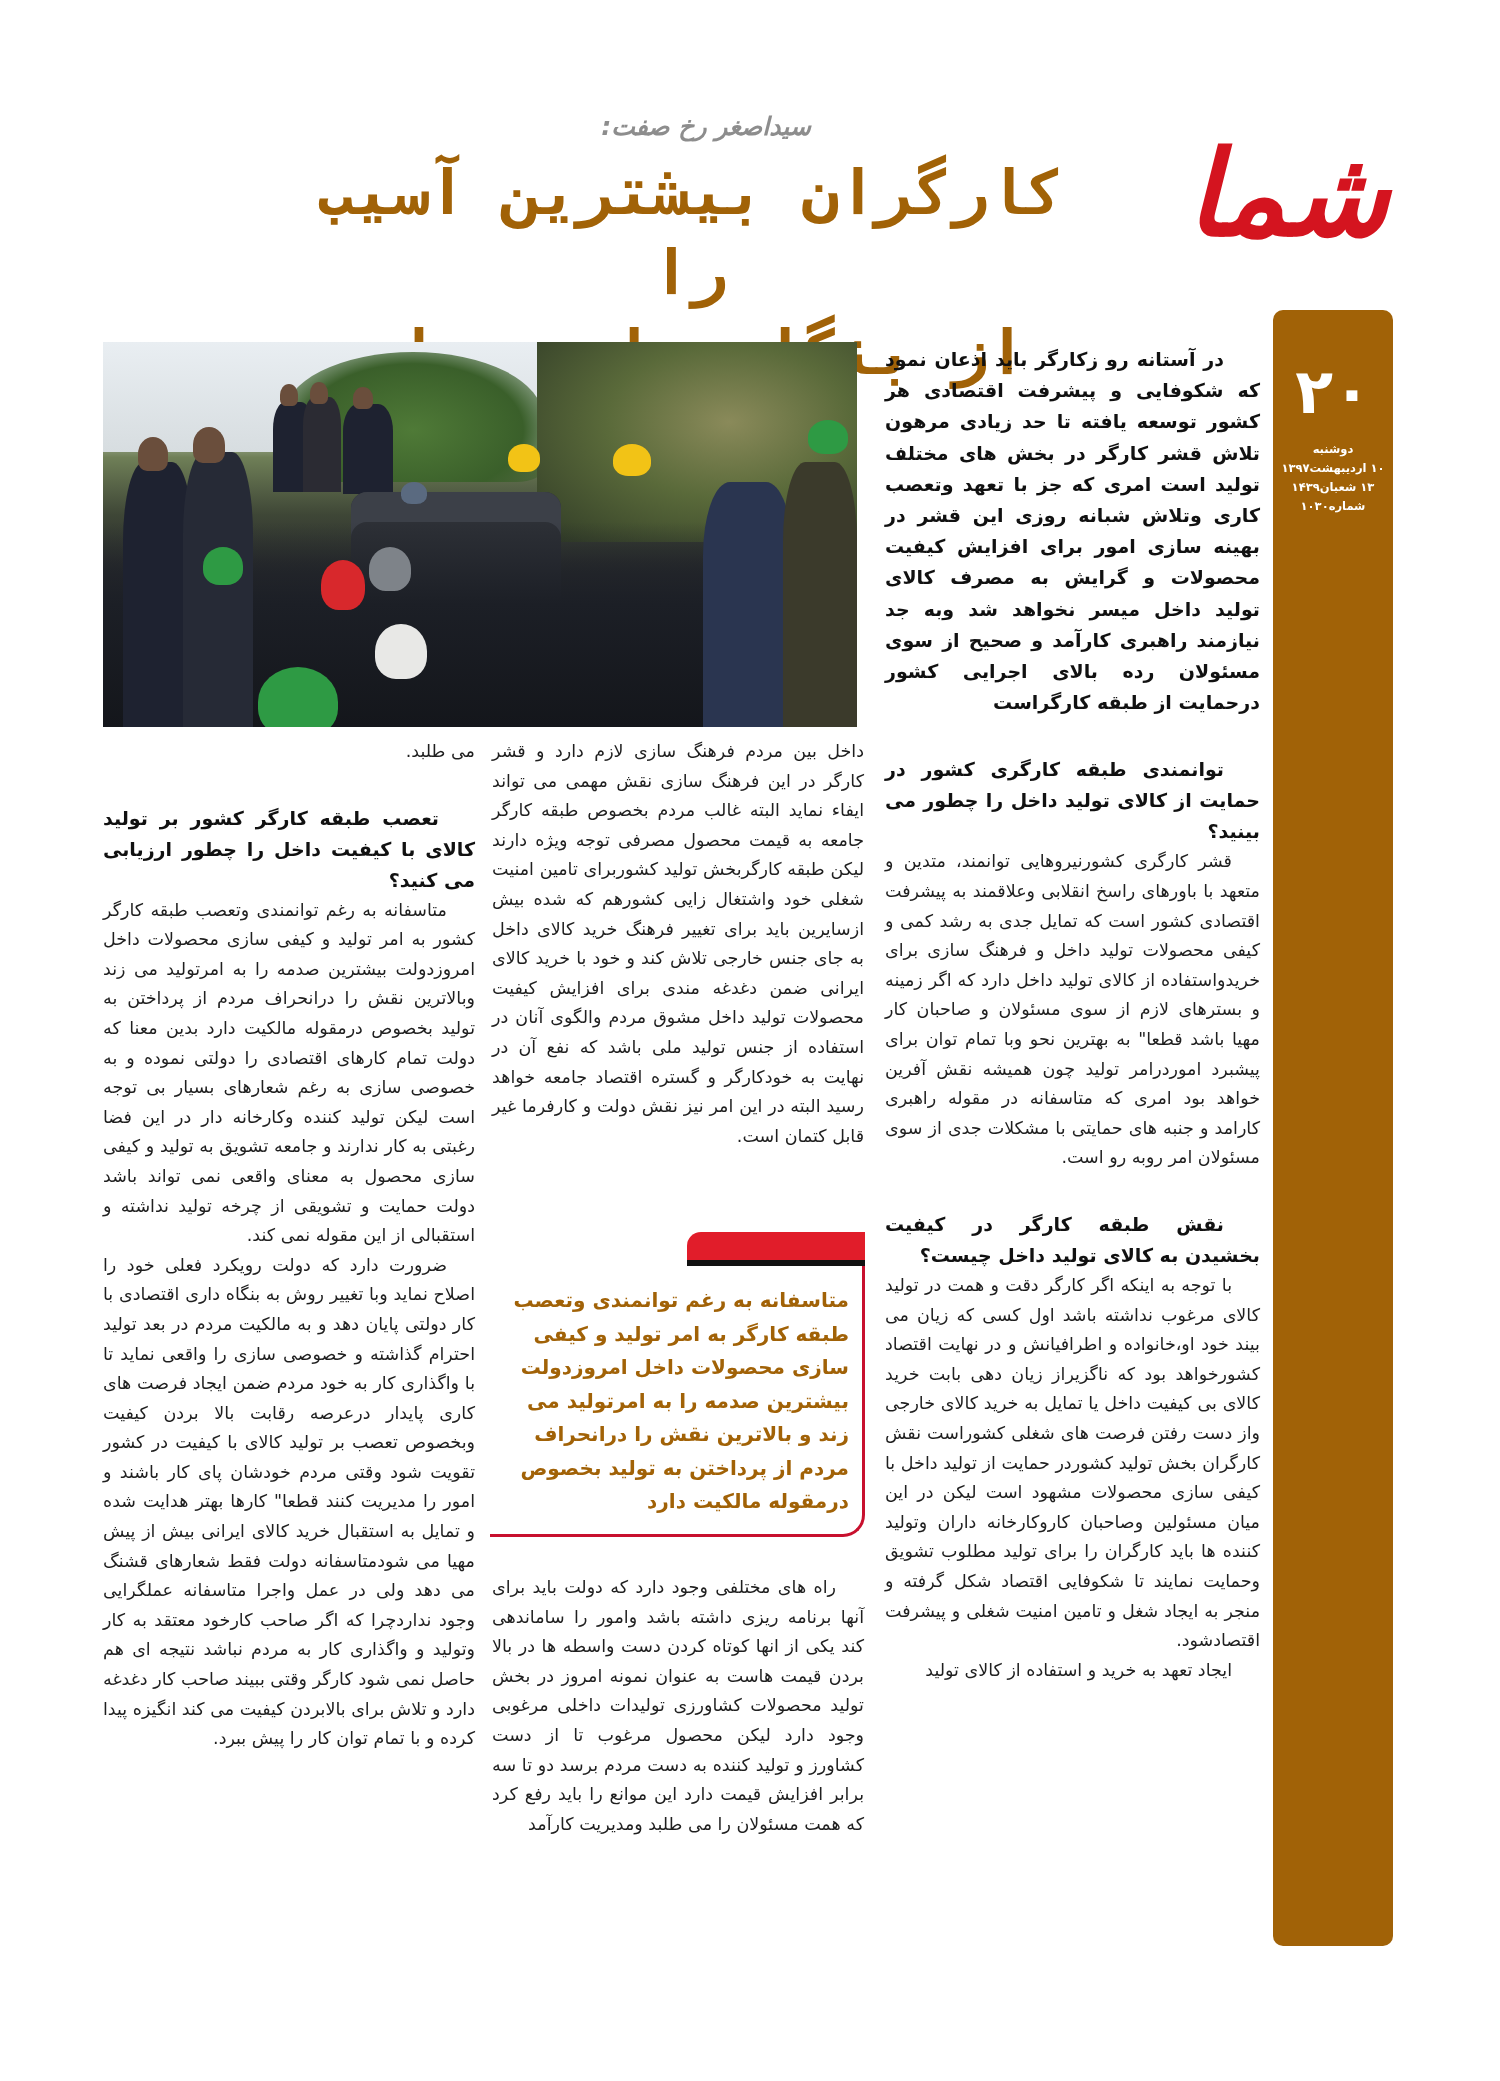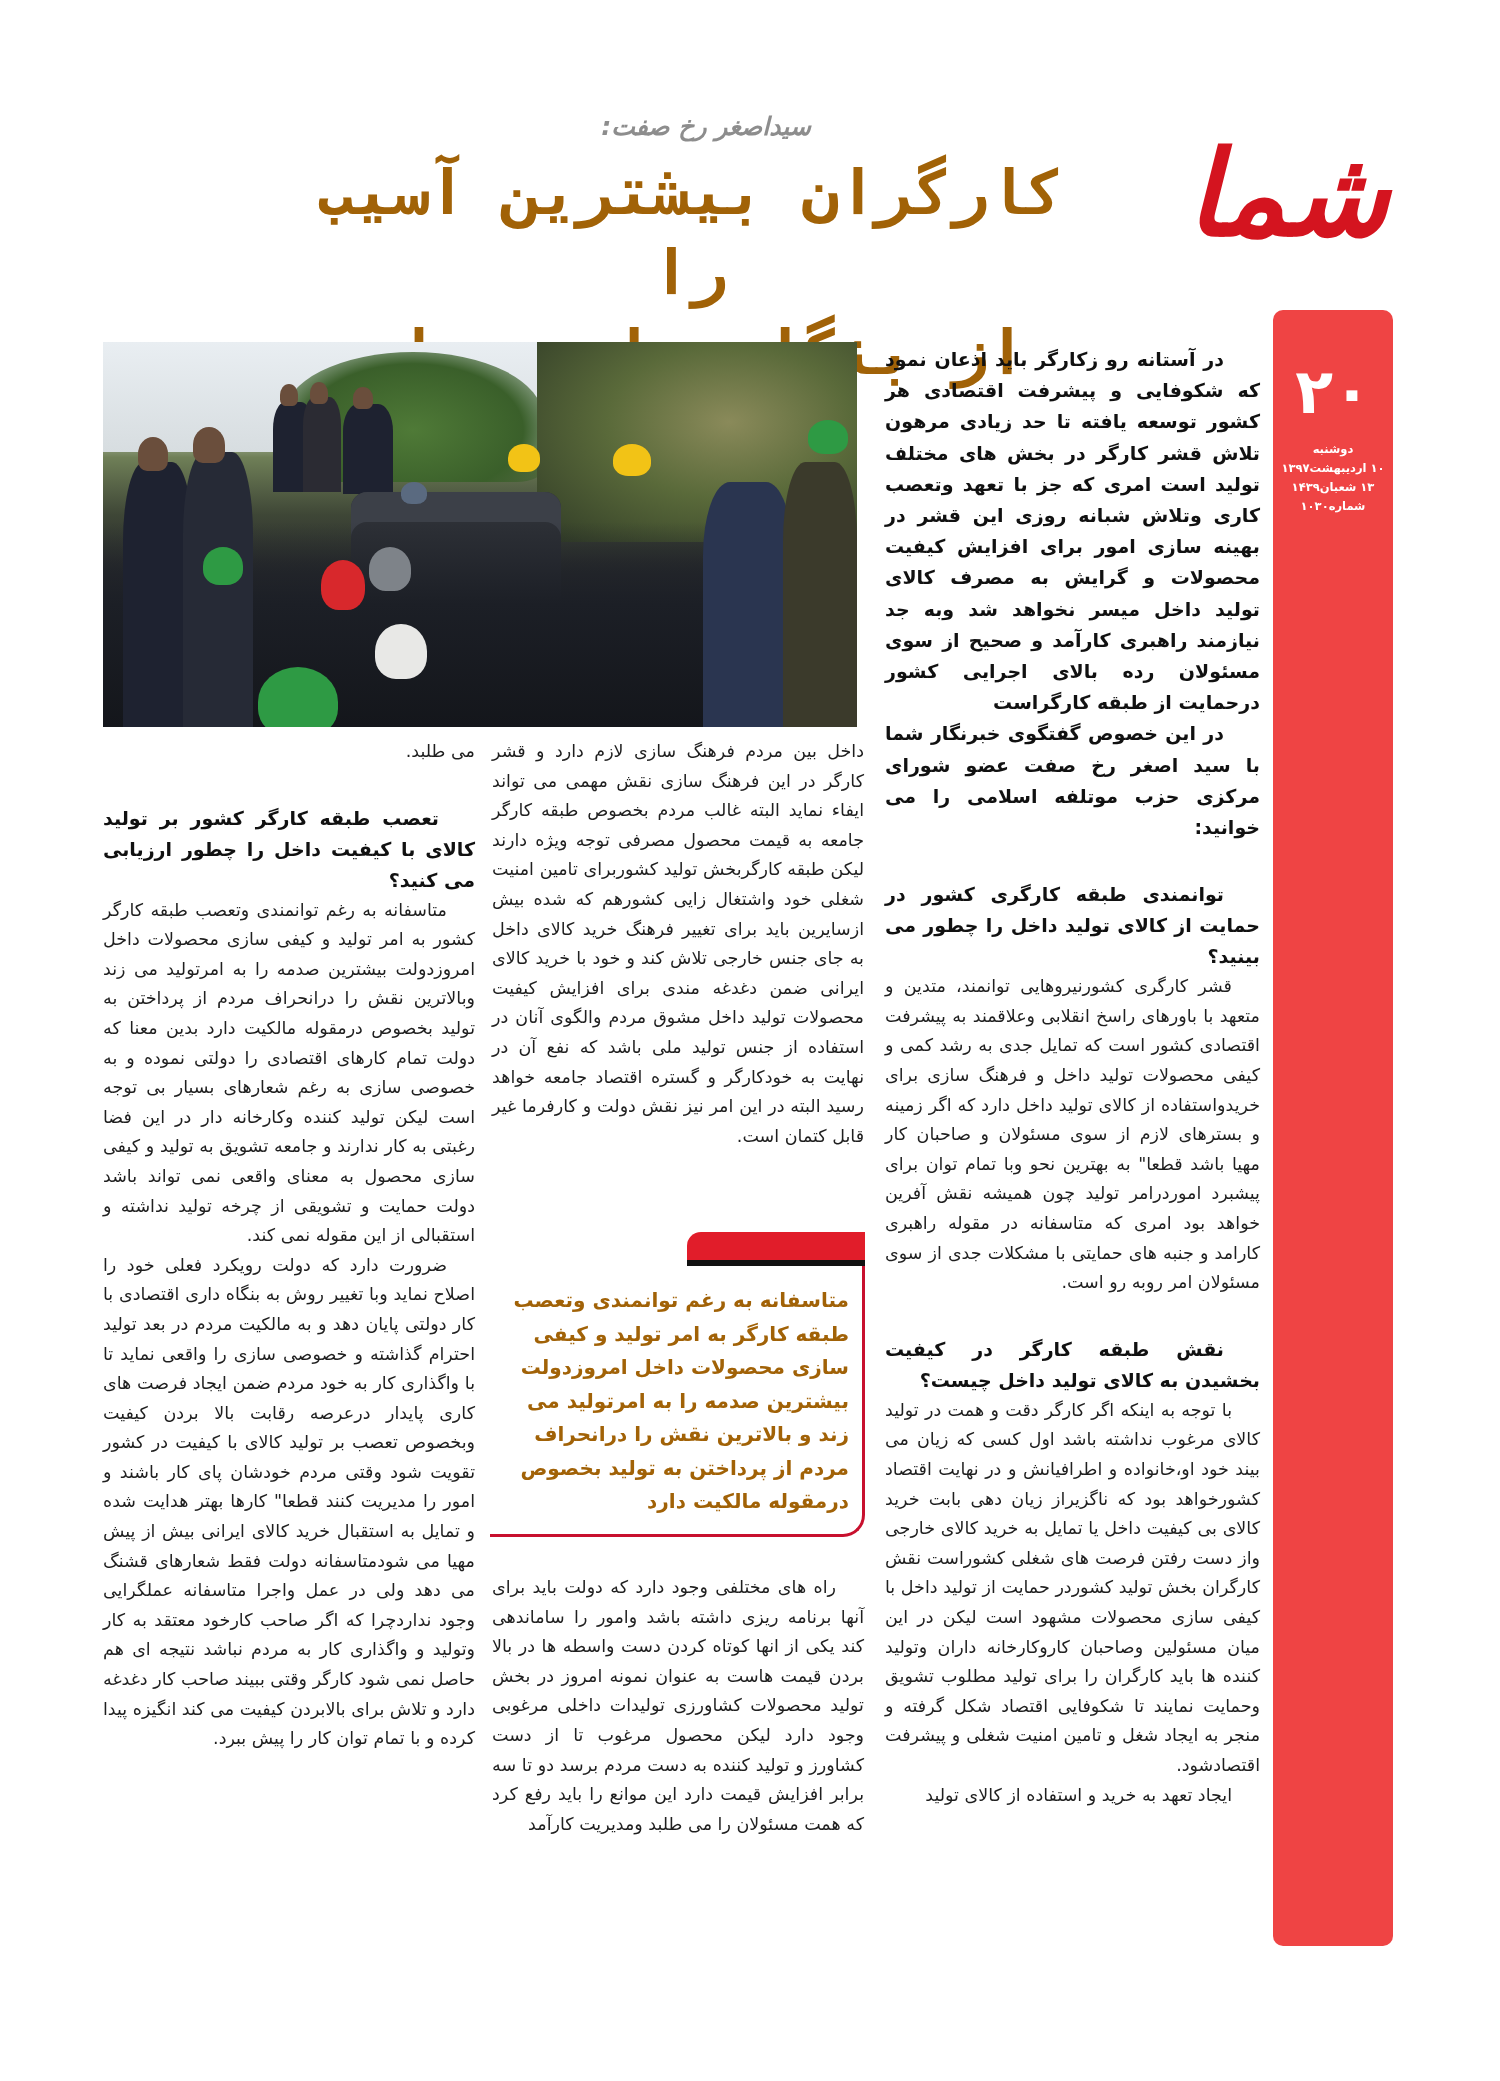--- a/index.html
+++ b/index.html
@@ -10,21 +10,21 @@
   .logo { position: absolute; left: 1277px; top: 86px; width: 112px; height: 180px; }
   .logo-text {
     position: absolute; left: 0; top: 18px; width: 112px; height: 180px;
     color: #d4141f; font-family: "DejaVu Serif", serif; font-weight: bold;
     font-size: 118px; line-height: 180px; font-style: italic;
   }
 
   
   .sidebar {
     position: absolute; left: 1273px; top: 310px; width: 120px; height: 1636px;
-    background: #ef4444; border-radius: 10px; color: #fff; text-align: center;
+    background: #a16207; border-radius: 10px; color: #fff; text-align: center;
   }
   .sidebar .page-num {
     margin-top: 42px; font-size: 62px; font-weight: bold; line-height: 80px; letter-spacing: 4px;
   }
   .sidebar .meta { margin-top: 8px; font-size: 11.5px; font-weight: bold; line-height: 19px; }
 
   
   .kicker {
     position: absolute; left: 316px; top: 112px; width: 780px; text-align: center;
     font-size: 25px; font-weight: bold; color: #8d8d8d; font-style: italic;
@@ -129,21 +129,20 @@
   <div class="helmet h-green" style="left:100px;top:205px;width:40px;height:38px;"></div>
   <div class="helmet h-green" style="left:155px;top:325px;width:80px;height:70px;"></div>
   <div class="helmet h-red" style="left:218px;top:218px;width:44px;height:50px;"></div>
   <div class="helmet h-grey" style="left:266px;top:205px;width:42px;height:44px;"></div>
   <div class="helmet h-white" style="left:272px;top:282px;width:52px;height:55px;"></div>
   <div class="helmet h-grey" style="left:298px;top:140px;width:26px;height:22px;background:#5a6a80;"></div>
 </div>
 
 <div class="col col-right">
   <p class="lead">در آستانه رو زکارگر باید اذعان نمود که شکوفایی و پیشرفت اقتصادی هر کشور توسعه یافته  تا حد زیادی مرهون تلاش قشر کارگر در بخش های مختلف تولید است امری که جز با تعهد وتعصب کاری وتلاش شبانه روزی این قشر در بهینه سازی امور برای افزایش کیفیت محصولات و گرایش به مصرف کالای تولید داخل میسر نخواهد شد وبه جد نیازمند راهبری کارآمد و صحیح از سوی مسئولان رده بالای اجرایی کشور درحمایت از طبقه کارگراست</p>
-  <p class="lead">در این خصوص گفتگوی خبرنگار شما با سید اصغر رخ صفت عضو شورای مرکزی حزب موتلفه اسلامی را می خوانید:</p>
   <p class="q">توانمندی طبقه کارگری کشور در حمایت از کالای تولید داخل را چطور می بینید؟</p>
   <p class="para">قشر کارگری کشورنیروهایی توانمند، متدین و متعهد با باورهای راسخ انقلابی  وعلاقمند به پیشرفت اقتصادی کشور است که تمایل جدی به رشد کمی و کیفی محصولات تولید داخل و فرهنگ سازی برای خریدواستفاده از کالای تولید داخل دارد که اگر زمینه و بسترهای لازم از سوی مسئولان و صاحبان کار مهیا باشد قطعا" به بهترین نحو وبا تمام توان برای پیشبرد اموردرامر تولید چون همیشه نقش آفرین خواهد بود امری که متاسفانه در مقوله راهبری کارامد و جنبه های حمایتی با مشکلات جدی از سوی مسئولان امر روبه رو است.</p>
   <p class="q">نقش طبقه کارگر در کیفیت بخشیدن به کالای تولید داخل چیست؟</p>
   <p class="para">با توجه به اینکه اگر کارگر دقت و همت در تولید کالای مرغوب نداشته باشد اول کسی که زیان می بیند خود او،خانواده و اطرافیانش و در نهایت اقتصاد کشورخواهد بود که ناگزیراز زیان دهی بابت خرید کالای بی کیفیت داخل یا تمایل به خرید کالای خارجی واز دست رفتن فرصت های شغلی کشوراست نقش کارگران بخش تولید کشوردر حمایت از تولید داخل با کیفی سازی محصولات مشهود است لیکن در این میان مسئولین وصاحبان کاروکارخانه داران وتولید کننده ها باید کارگران را برای تولید مطلوب تشویق وحمایت نمایند تا شکوفایی اقتصاد شکل گرفته و منجر به ایجاد شغل و تامین امنیت شغلی و پیشرفت اقتصادشود.</p>
   <p class="para">ایجاد تعهد به خرید و استفاده از کالای تولید</p>
 </div>
 
 <div class="col col-mid">
   <p class="para" style="text-indent:0">داخل بین مردم فرهنگ سازی لازم دارد و قشر کارگر در این فرهنگ سازی نقش مهمی می تواند ایفاء نماید البته غالب مردم بخصوص طبقه کارگر جامعه به قیمت محصول مصرفی توجه ویژه دارند لیکن طبقه کارگربخش تولید کشوربرای تامین امنیت شغلی خود واشتغال زایی کشورهم که شده  بیش ازسایرین باید برای تغییر فرهنگ خرید کالای داخل به جای جنس خارجی تلاش کند و خود با خرید کالای ایرانی ضمن دغدغه مندی برای افزایش کیفیت محصولات تولید داخل مشوق مردم والگوی آنان در استفاده از جنس تولید ملی باشد که نفع آن در نهایت به خودکارگر و گستره اقتصاد جامعه خواهد رسید البته در این امر نیز نقش دولت و کارفرما غیر قابل کتمان است.</p>
 </div>

